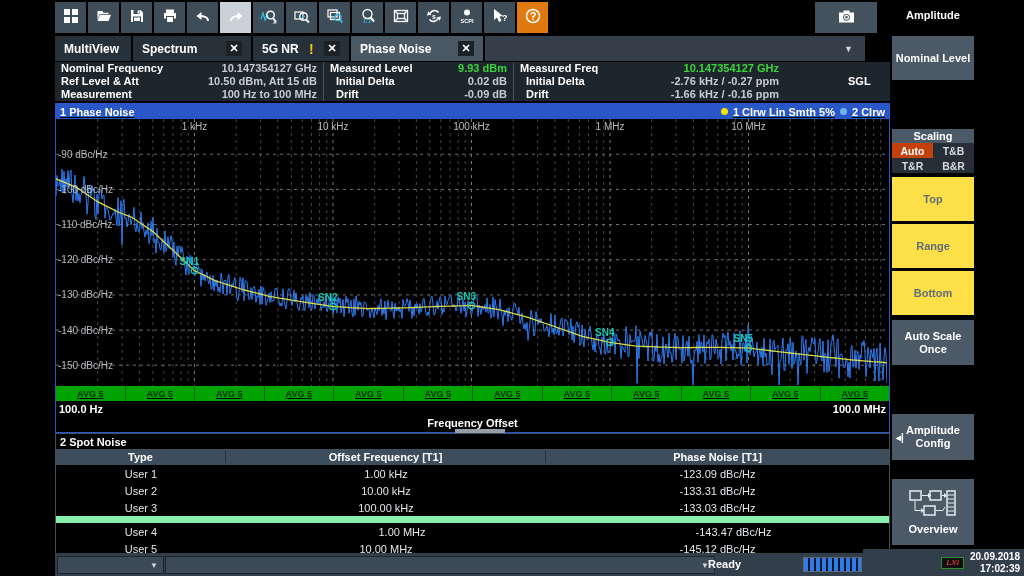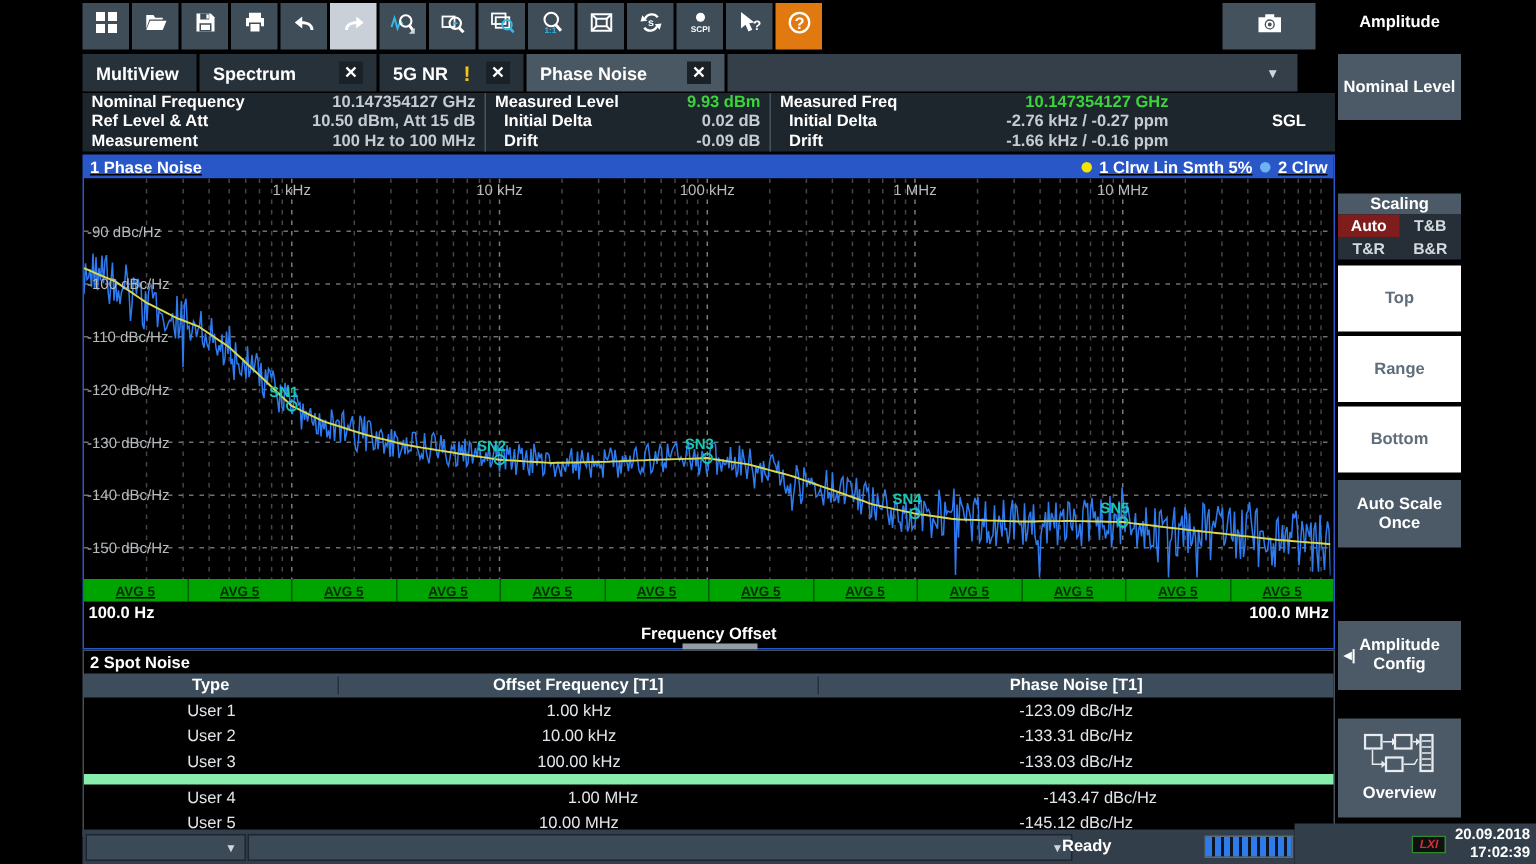--- a/index.html
+++ b/index.html
@@ -56,28 +56,28 @@
   .spot-header span:last-child{border-right:none;}
   .spot-row{display:grid;grid-template-columns:170px 320px 1fr;height:17px;align-items:center;
             text-align:center;color:#e2e6ea;font-size:11px;}
   .spot-row.sep{border-top:7px solid #86efac;gap:16px;}
   
   .sidebar{position:absolute;left:891px;top:0;width:84px;height:576px;background:#000;}
   .sb-title{height:30px;display:flex;align-items:center;justify-content:center;color:#fff;
             font-size:11px;font-weight:bold;}
   .sb-btn{position:absolute;left:1px;width:82px;background:#4b5a66;color:#fff;font-size:11px;font-weight:bold;
           display:flex;align-items:center;justify-content:center;text-align:center;line-height:13px;}
-  .sb-btn.off{background:#ffffff;color:#5f6e7a;}
+  .sb-btn.off{background:#fde047;color:#5f6e7a;}
   .scalegrp{position:absolute;left:1px;top:129px;width:82px;}
   .scalehdr{height:14px;background:#4b5a66;color:#fff;font-size:11px;font-weight:bold;
             display:flex;align-items:center;justify-content:center;}
   .scaleopts{display:grid;grid-template-columns:1fr 1fr;background:#262f37;}
   .scaleopt{height:15px;display:flex;align-items:center;justify-content:center;color:#d4dade;
             font-size:10.5px;font-weight:bold;}
-  .scaleopt.sel{background:#7f1d1d;color:#fff;}
+  .scaleopt.sel{background:#c2410c;color:#fff;}
   .cfgicon{position:absolute;left:4px;font-size:10px;color:#fff;}
   
   .statusbar{position:absolute;left:55px;top:553px;width:808px;height:23px;background:#323f4b;}
   .dd{position:absolute;top:3px;height:16px;background:#3c4a57;border:1px solid #1d2530;
       display:flex;align-items:center;justify-content:flex-end;padding-right:5px;color:#cfd6db;font-size:8px;}
   .ready{position:absolute;left:653px;top:5px;color:#fff;font-size:11px;font-weight:bold;}
   .progress{position:absolute;left:748px;top:4px;width:57px;height:13px;border:1px solid #5a6a78;
             background:repeating-linear-gradient(90deg,#2f7ce8 0 4px,#0c1624 4px 6px);}
   .datetime{position:absolute;left:863px;top:549px;width:161px;height:27px;background:#323f4b;
             display:flex;align-items:center;justify-content:flex-end;gap:6px;padding-right:4px;box-sizing:border-box;}

